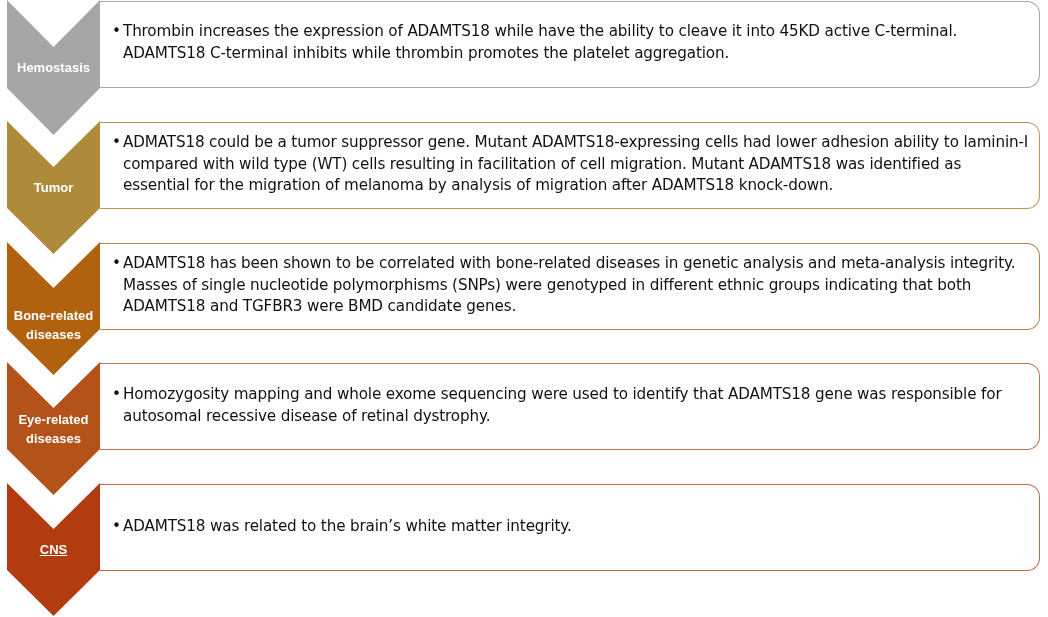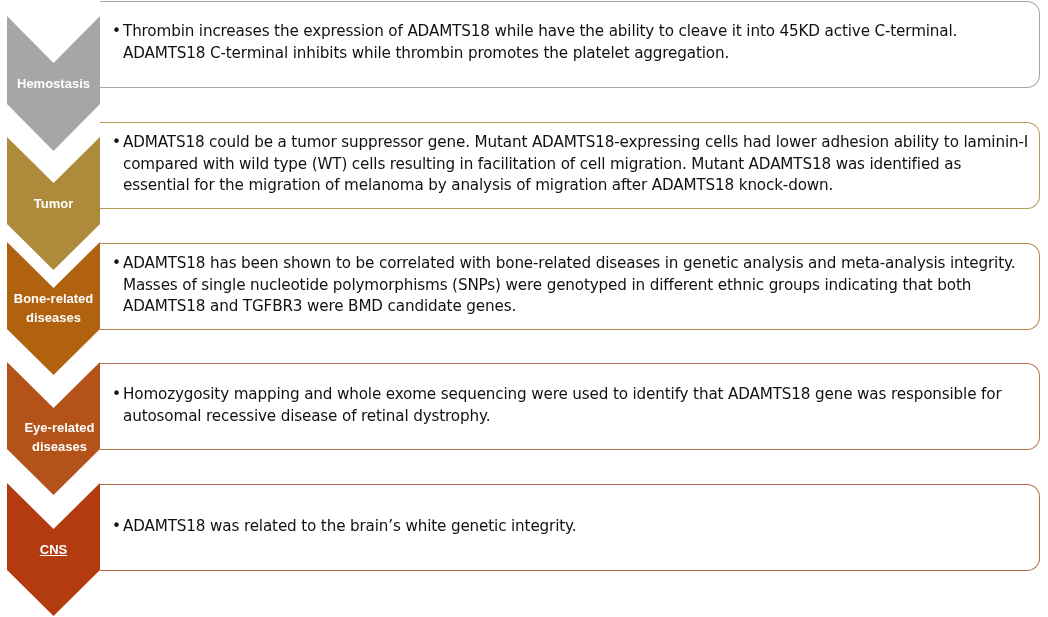--- a/index.html
+++ b/index.html
@@ -67,77 +67,77 @@
     }
     .bullet-text {
       flex: 1 1 auto;
       letter-spacing: -0.15px;
     }
   </style>
 </head>
 <body>
 
 <div class="row" style="top:0px;">
-  <div class="chevron" style="top:0px;height:135px;margin-top:16px;">
+  <div class="chevron" style="top:0px;height:135px;">
     <svg width="93" height="135" viewBox="0 0 93 135">
       <polygon points="0,0 46.5,47 93,0 93,88 46.5,135 0,88" fill="#A6A6A6"></polygon>
     </svg>
     <div class="chevron-label" style="top:58px;">
       <div>Hemostasis</div>
     </div>
   </div>
   <div class="box" style="top:1px;height:87px;border-color:#A6A6A6;">
     <div class="box-text" style="top:19px;">
       <span class="bullet">•</span>
       <span class="bullet-text">Thrombin increases the expression of ADAMTS18 while have the ability to cleave it into 45KD active C-terminal. ADAMTS18 C-terminal inhibits while thrombin promotes the platelet aggregation.</span>
     </div>
   </div>
 </div>
 
 <div class="row" style="top:121px;">
-  <div class="chevron" style="top:16px;height:133px;padding-left:46px;">
+  <div class="chevron" style="top:0px;height:133px;padding-left:46px;">
     <svg width="93" height="133" viewBox="0 0 93 133">
       <polygon points="0,0 46.5,46 93,0 93,87 46.5,133 0,87" fill="#AE8A3B"></polygon>
     </svg>
     <div class="chevron-label" style="top:57px;">
       <div>Tumor</div>
     </div>
   </div>
   <div class="box" style="top:1px;height:87px;border-color:#B89A55;">
     <div class="box-text" style="top:9px;">
       <span class="bullet">•</span>
       <span class="bullet-text">ADMATS18 could be a tumor suppressor gene. Mutant ADAMTS18-expressing cells had lower adhesion ability to laminin-I compared with wild type (WT) cells resulting in facilitation of cell migration. Mutant ADAMTS18 was identified as essential for the migration of melanoma by analysis of migration after ADAMTS18 knock-down.</span>
     </div>
   </div>
 </div>
 
 <div class="row" style="top:242px;">
   <div class="chevron" style="top:0px;height:133px;">
     <svg width="93" height="133" viewBox="0 0 93 133">
       <polygon points="0,0 46.5,46 93,0 93,87 46.5,133 0,87" fill="#B0620F"></polygon>
     </svg>
-    <div class="chevron-label" style="top:47px;">
+    <div class="chevron-label" style="top:64px;">
       <div>Bone-related</div>
       <div>diseases</div>
     </div>
   </div>
   <div class="box" style="top:1px;height:87px;border-color:#B98645;">
     <div class="box-text" style="top:9px;">
       <span class="bullet">•</span>
       <span class="bullet-text">ADAMTS18 has been shown to be correlated with bone-related diseases in genetic analysis and meta-analysis integrity. Masses of single nucleotide polymorphisms (SNPs) were genotyped in different ethnic groups indicating that both ADAMTS18 and TGFBR3 were BMD candidate genes.</span>
     </div>
   </div>
 </div>
 
 <div class="row" style="top:362px;">
   <div class="chevron" style="top:0px;height:133px;">
     <svg width="93" height="133" viewBox="0 0 93 133">
       <polygon points="0,0 46.5,46 93,0 93,87 46.5,133 0,87" fill="#B3531A"></polygon>
     </svg>
-    <div class="chevron-label" style="top:56px;padding-left:6px;">
+    <div class="chevron-label" style="top:48px;">
       <div>Eye-related</div>
       <div>diseases</div>
     </div>
   </div>
   <div class="box" style="top:1px;height:87px;border-color:#BB7550;">
     <div class="box-text" style="top:20px;">
       <span class="bullet">•</span>
       <span class="bullet-text">Homozygosity mapping and whole exome sequencing were used to identify that ADAMTS18 gene was responsible for autosomal recessive disease of retinal dystrophy.</span>
     </div>
   </div>
@@ -148,16 +148,16 @@
     <svg width="93" height="133" viewBox="0 0 93 133">
       <polygon points="0,0 46.5,46 93,0 93,87 46.5,133 0,87" fill="#B23B10"></polygon>
     </svg>
     <div class="chevron-label" style="top:57px;text-decoration:underline;">
       <div>CNS</div>
     </div>
   </div>
   <div class="box" style="top:1px;height:87px;border-color:#BB6A4A;">
     <div class="box-text" style="top:31px;">
       <span class="bullet">•</span>
-      <span class="bullet-text">ADAMTS18 was related to the brain’s white genetic integrity.</span>
+      <span class="bullet-text">ADAMTS18 was related to the brain’s white matter integrity.</span>
     </div>
   </div>
 </div>
 
 </body></html>

